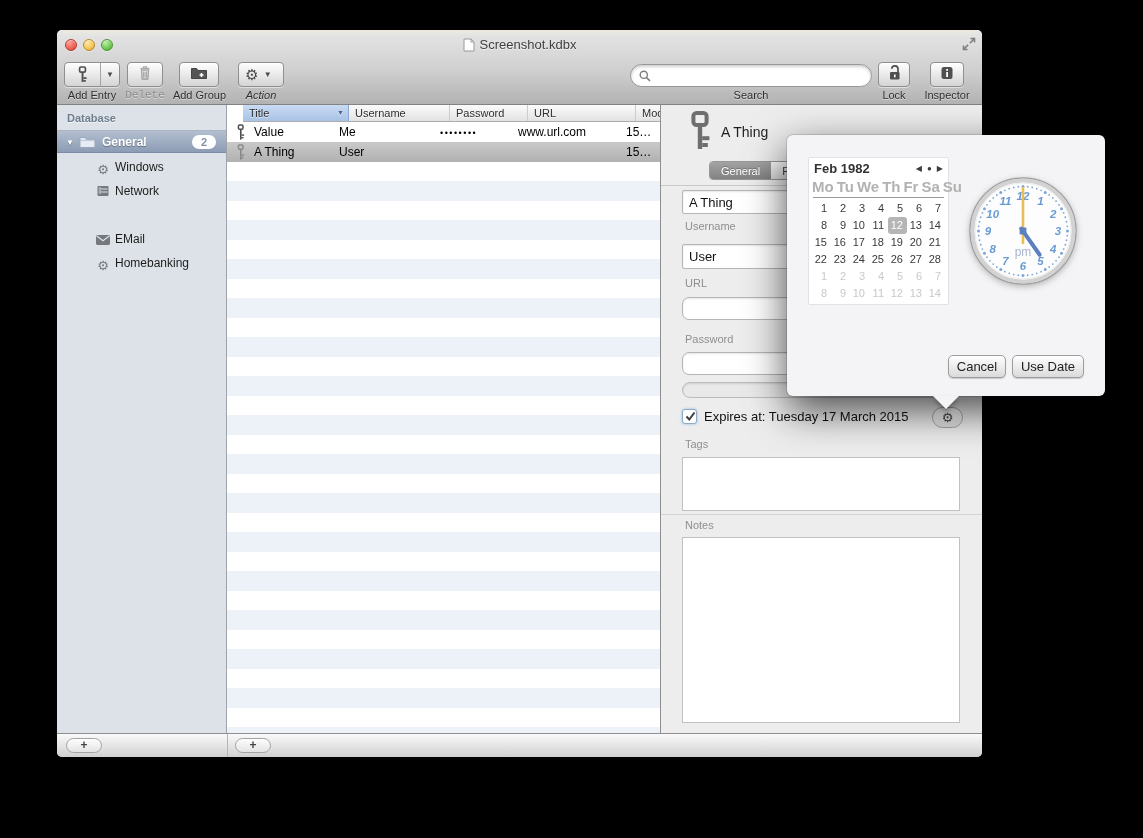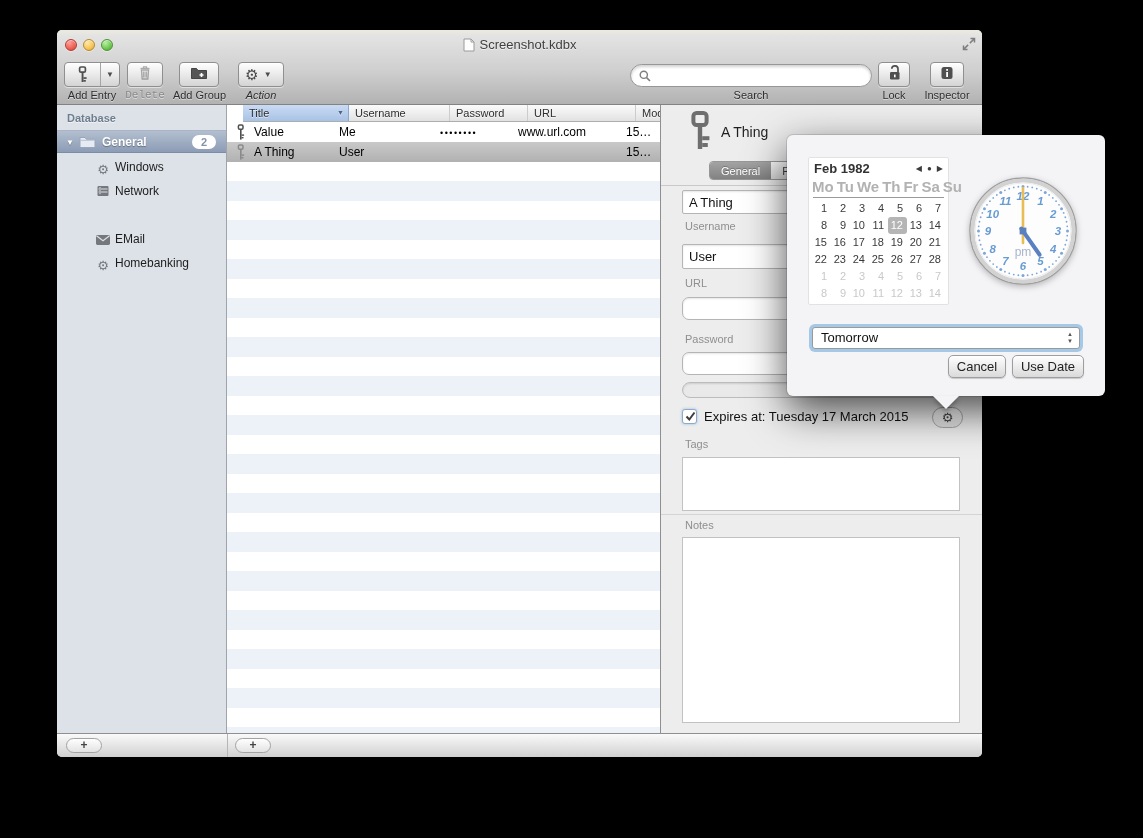--- a/index.html
+++ b/index.html
@@ -521,22 +521,18 @@
           <text x="-30.31" y="-13.50" text-anchor="middle" font-size="11.5" font-weight="bold" font-style="italic" fill="#689bd2">10</text>
           <text x="-17.50" y="-26.31" text-anchor="middle" font-size="11.5" font-weight="bold" font-style="italic" fill="#689bd2">11</text>
           <text x="0.00" y="-31.00" text-anchor="middle" font-size="11.5" font-weight="bold" font-style="italic" fill="#689bd2">12</text>
         </g>
       <text id="clock-period" x="0" y="25" text-anchor="middle" font-size="12" fill="#a9b4cd">pm</text>
       <line id="clock-minute" x1="0" y1="12" x2="0" y2="-43" stroke="#e9bd55" stroke-width="2.6" stroke-linecap="round" transform="rotate(0)"></line>
       <line id="clock-hour" x1="0" y1="3" x2="0" y2="-29" stroke="#5b80c2" stroke-width="4" stroke-linecap="round" transform="rotate(145)"></line>
       <rect x="-3.4" y="-3.4" width="6.8" height="6.8" fill="#5b80c2"></rect>
     </svg>
 
-    <div class="preset">
-      <span>Tomorrow</span>
-      <span class="steppers">▲<br>▼</span>
-    </div>
 
     <div class="pbtn" style="left:161px;width:58px;">Cancel</div>
     <div class="pbtn" style="left:225px;width:72px;">Use Date</div>
   </div>
 
 </div>
 
 </body></html>

